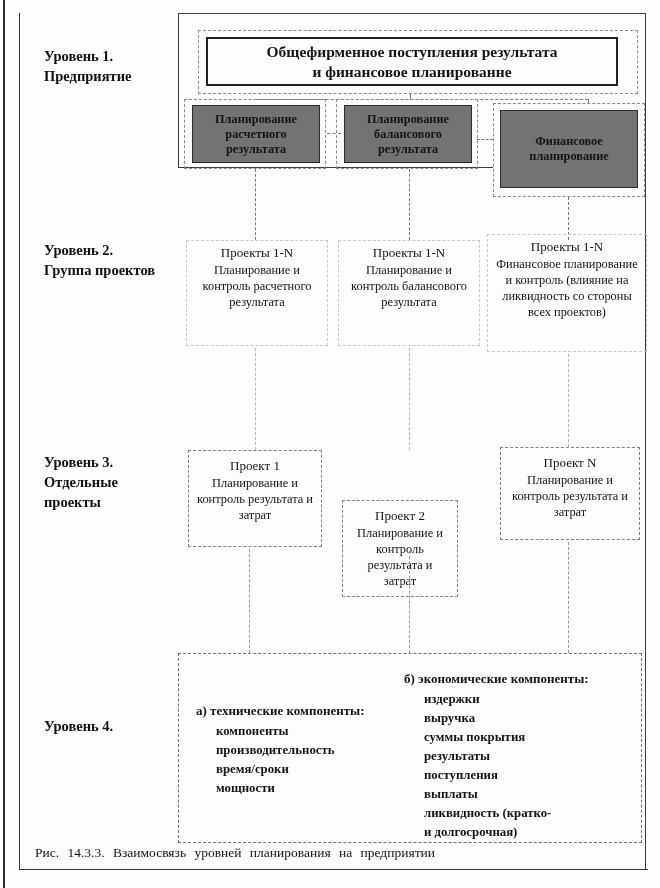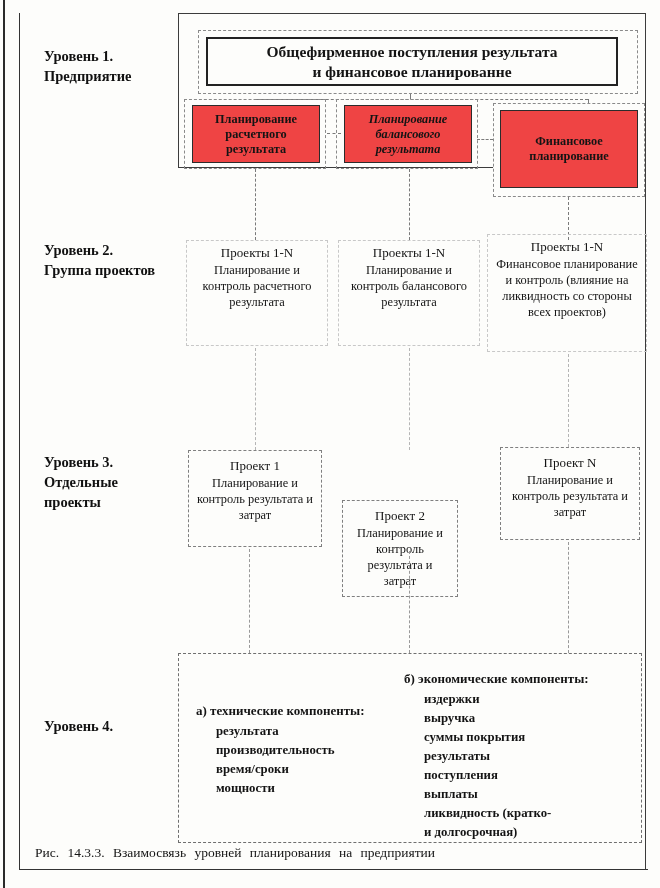--- a/index.html
+++ b/index.html
@@ -18,21 +18,21 @@
     border-top:1.6px solid #3a3a3a;border-right:1.6px solid #3a3a3a;}
   
   .side-label{left:44px;width:130px;font-weight:700;font-size:14.5px;line-height:20px;color:#111;}
   
   .lvl1-container{left:178px;top:13px;width:468px;height:155px;border:1.5px solid #3c3c3c;}
   .title-dashed{left:198px;top:30px;width:440px;height:64px;border:1px dashed #8a8a8a;}
   .title-box{left:206px;top:37px;width:412px;height:49px;border:2.2px solid #222;background:#fdfdfb;
     display:flex;flex-direction:column;align-items:center;justify-content:center;
     font-weight:700;font-size:15.5px;line-height:20px;text-align:center;}
   .r-dash{border:1px dashed #8a8a8a;}
-  .sub-box{border:1.6px solid #2c2c2c;background:#ef4444;display:flex;align-items:center;justify-content:center;
+  .sub-box{border:1.6px solid #2c2c2c;background:#737373;display:flex;align-items:center;justify-content:center;
     text-align:center;font-weight:700;font-size:12.3px;line-height:15px;padding:2px 6px;}
   
   .h-dash{border-top:1.2px dashed #7a7a7a;height:0;}
   .v-dash{border-left:1.2px dashed #7a7a7a;width:0;}
   .v-faint{border-left:1.2px dashed #b5b5b5;width:0;}
   .v-mid{border-left:1.2px dashed #999;width:0;}
   
   .l2col{border:1px dashed #c8c8c8;text-align:center;padding-top:3px;}
   .l2col .hdr,.l3box .hdr{font-weight:400;font-size:13px;line-height:17px;}
   .l2col .bdy,.l3box .bdy{font-size:12.4px;line-height:16px;padding:1px 8px 0 8px;}
@@ -86,21 +86,21 @@
     <div>и финансовое планированне</div>
   </div>
 
   <div class="abs r-dash" style="left:184px;top:99px;width:142px;height:70px;"></div>
   <div class="abs r-dash" style="left:336px;top:99px;width:142px;height:70px;"></div>
   <div class="abs r-dash" style="left:493px;top:103px;width:152px;height:94px;background:#fdfdfb;"></div>
 
   <div class="abs sub-box" style="left:192px;top:105px;width:128px;height:58px;">
     <span>Планирование расчетного результата</span>
   </div>
-  <div class="abs sub-box" style="left:344px;top:105px;width:128px;height:58px;font-style:italic;">
+  <div class="abs sub-box" style="left:344px;top:105px;width:128px;height:58px;">
     <span>Планирование балансового результата</span>
   </div>
   <div class="abs sub-box" style="left:500px;top:110px;width:138px;height:78px;">
     <span>Финансовое планирование</span>
   </div>
 
   <div class="abs v-dash" style="left:255px;top:169px;height:71px;"></div>
   <div class="abs v-dash" style="left:409px;top:169px;height:71px;"></div>
   <div class="abs v-dash" style="left:568px;top:197px;height:43px;"></div>
 
@@ -135,21 +135,21 @@
   </div>
 
   <div class="abs v-mid" style="left:249px;top:549px;height:104px;"></div>
   <div class="abs v-mid" style="left:409px;top:551px;height:102px;"></div>
   <div class="abs v-mid" style="left:568px;top:542px;height:111px;"></div>
 
   <div class="abs l4box"></div>
   <div class="abs l4col" style="left:196px;top:670px;width:200px;margin-top:32px;">
     <div class="hdr">а) технические компоненты:</div>
     <div class="items">
-      <div>результата</div>
+      <div>компоненты</div>
       <div>производительность</div>
       <div>время/сроки</div>
       <div>мощности</div>
     </div>
   </div>
   <div class="abs l4col" style="left:404px;top:670px;width:230px;">
     <div class="hdr">б) экономические компоненты:</div>
     <div class="items">
       <div>издержки</div>
       <div>выручка</div>

